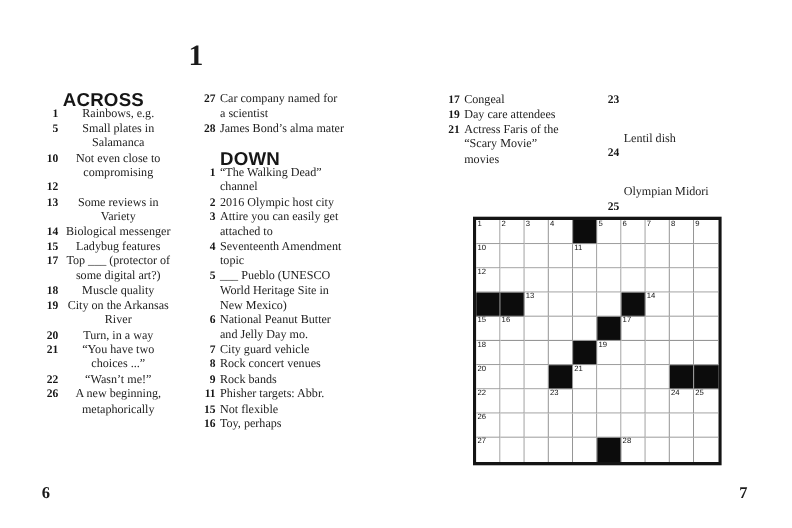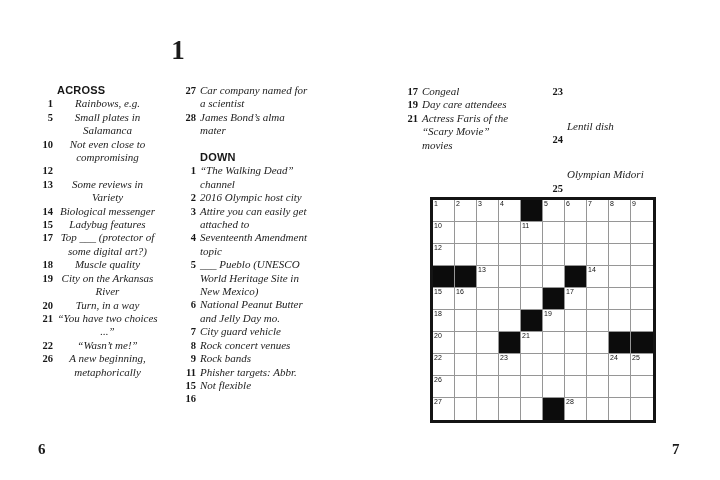--- a/index.html
+++ b/index.html
@@ -24,37 +24,37 @@
     font-size: 11px;
     line-height: 13.4px;
   }
   #col1 { left: 38px;  top: 84px; width: 122px; }
   #col2 { left: 181px; top: 84px; width: 134px; }
   #col3 { left: 403px; top: 85px; width: 118px; }
   #col4 { left: 548px; top: 85px; width: 106px; }
   .section-header {
     font-family: "Liberation Sans", sans-serif;
     font-weight: bold;
-    font-size: 11px;
+    font-size: 17px;
     line-height: 13.4px;
     color: #161616;
     margin-left: 19px;
     letter-spacing: 0.2px;
   }
   .spacer { height: 13.4px; }
   .clue { display: flex; }
   .clue .num {
     flex: none;
     width: 15px;
     text-align: right;
     font-weight: bold;
     font-size: 10.5px;
     color: #161616;
   }
-  .clue .txt { margin-left: 4px; flex: 1; font-style: italic; }
+  .clue .txt { margin-left: 4px; flex: 1; }
   #col1 .clue .txt { max-width: 101px; text-align: center; }
   #col2 .clue .txt { max-width: 113px; }
   #col3 .clue .txt { max-width: 97px;  }
   #col4 .clue .txt { max-width: 85px; margin-top: 35px;  }
   #grid {
     position: absolute;
     left: 430px; top: 197px;
     width: 226px; height: 226px;
     box-sizing: border-box;
     border: 3px solid #141414;
@@ -204,20 +204,21 @@
     <div class="clue">
       <span class="num">11</span>
       <span class="txt">Phisher targets: Abbr.</span>
     </div>
     <div class="clue">
       <span class="num">15</span>
       <span class="txt">Not flexible</span>
     </div>
     <div class="clue">
       <span class="num">16</span>
+      <span class="txt">Toy, perhaps</span>
     </div>
   </div>
 <div id="col3" class="clue-col">
     <div class="clue">
       <span class="num">17</span>
       <span class="txt">Congeal</span>
     </div>
     <div class="clue">
       <span class="num">19</span>
       <span class="txt">Day care attendees</span>

